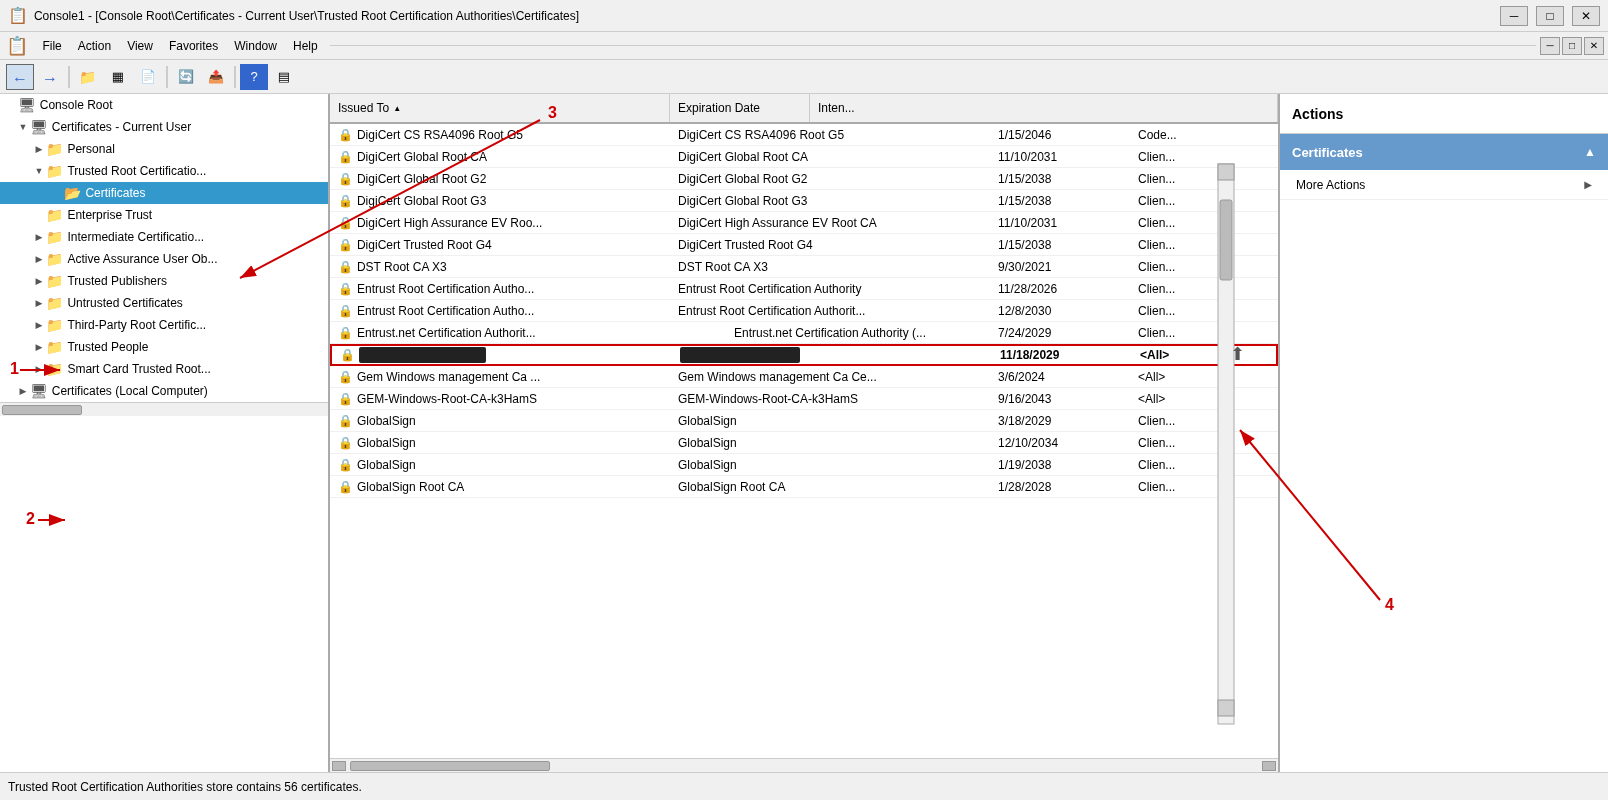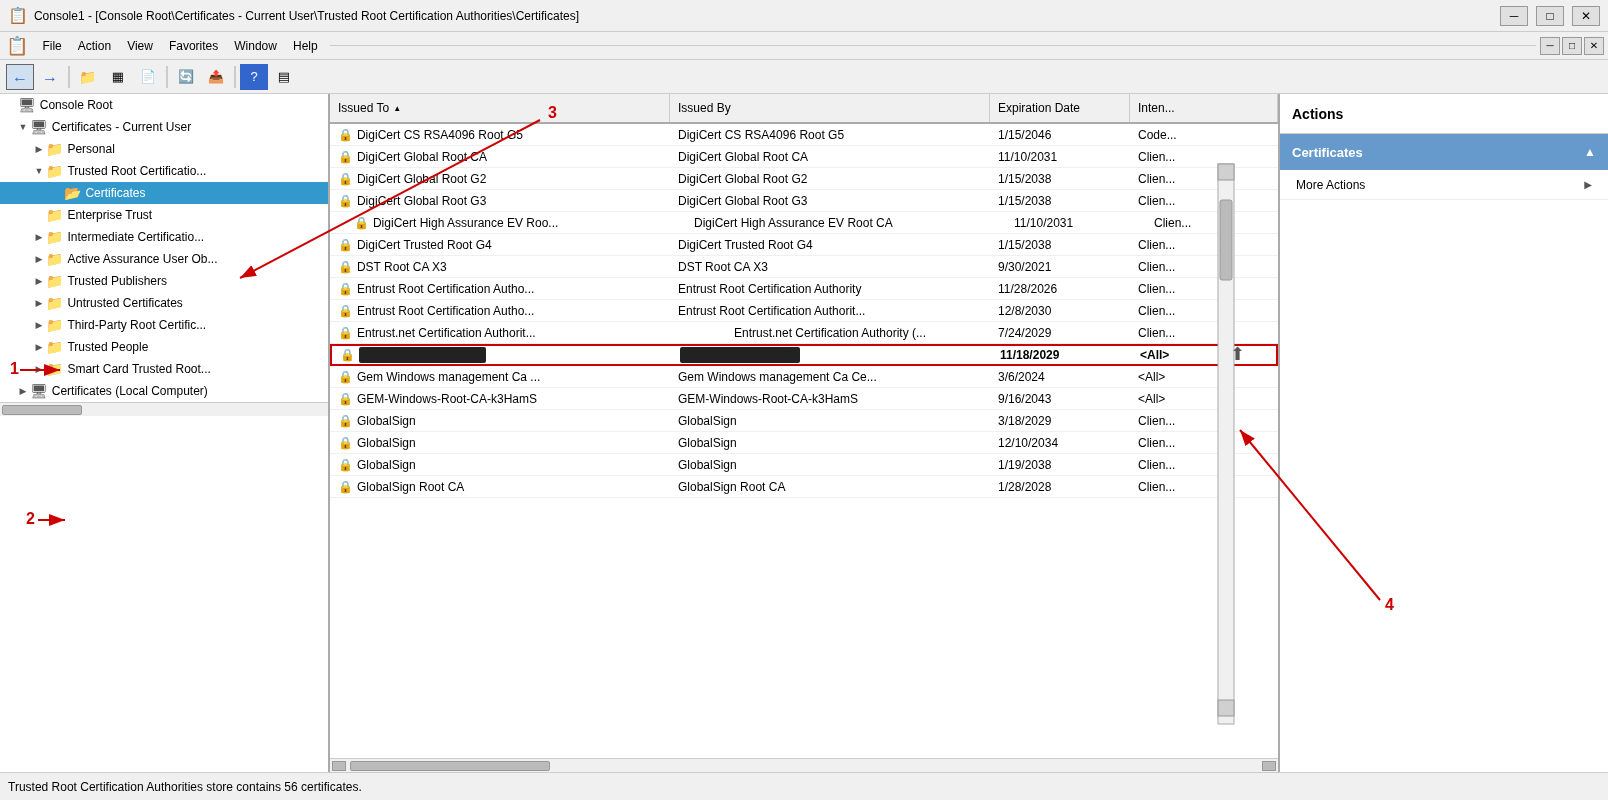--- a/index.html
+++ b/index.html
@@ -414,23 +414,20 @@
     </div>
   </div>
 
   <div class="content-area">
 
     <div class="col-headers">
       <div class="col-header" style="width:340px;">
         <span>Issued To</span>
         <span class="col-sort">▲</span>
       </div>
-      <div class="col-header" style="width:320px;">
-        <span>Issued By</span>
-      </div>
       <div class="col-header" style="width:140px;">
         <span>Expiration Date</span>
       </div>
       <div class="col-header" style="width:80px; flex:1;">
         <span>Inten...</span>
       </div>
     </div>
 
     <div class="table-scroll">
 
@@ -468,21 +465,21 @@
         <div class="table-cell cell-with-icon" style="width:340px;">
           <span class="cert-icon">🔒</span>
           <span>DigiCert Global Root G3</span>
         </div>
         <div class="table-cell" style="width:320px;">DigiCert Global Root G3</div>
         <div class="table-cell" style="width:140px;">1/15/2038</div>
         <div class="table-cell" style="flex:1;">Clien...</div>
       </div>
 
       <div class="table-row">
-        <div class="table-cell cell-with-icon" style="width:340px;margin-left:16px;">
+        <div class="table-cell cell-with-icon" style="width:340px;">
           <span class="cert-icon">🔒</span>
           <span>DigiCert High Assurance EV Roo...</span>
         </div>
         <div class="table-cell" style="width:320px;">DigiCert High Assurance EV Root CA</div>
         <div class="table-cell" style="width:140px;">11/10/2031</div>
         <div class="table-cell" style="flex:1;">Clien...</div>
       </div>
 
       <div class="table-row">
         <div class="table-cell cell-with-icon" style="width:340px;">

